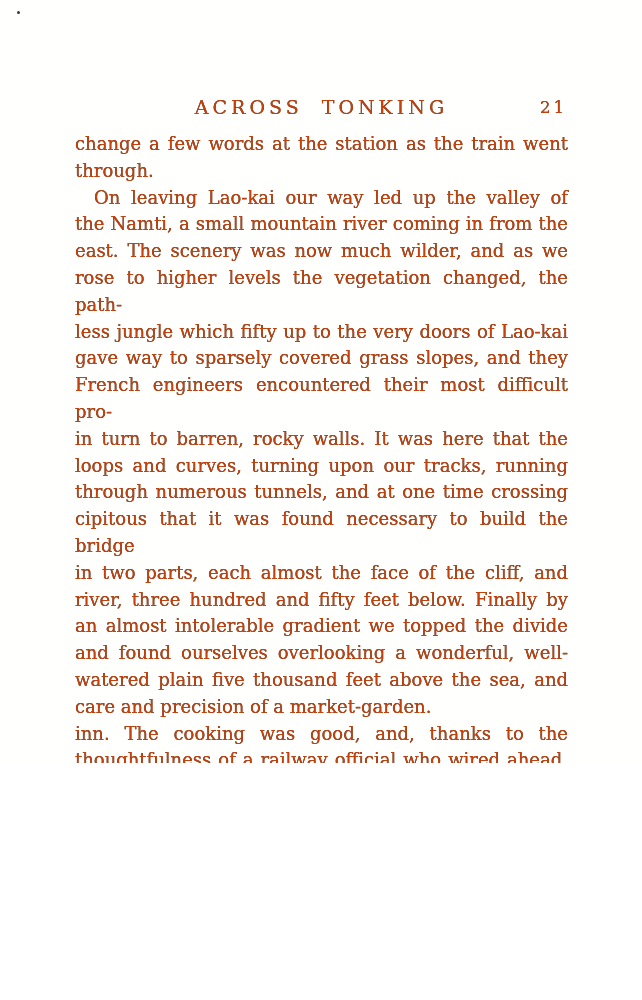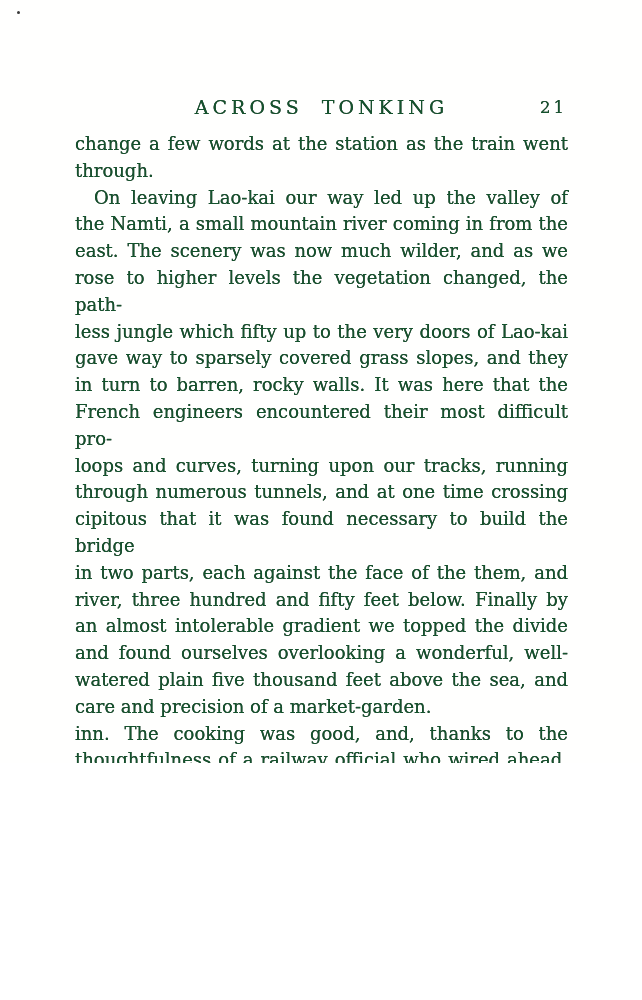--- a/index.html
+++ b/index.html
@@ -7,21 +7,21 @@
     padding: 0;
     background: #ffffff;
   }
   .page {
     position: relative;
     width: 642px;
     height: 763px;
     background: #fffffe;
     overflow: hidden;
     font-family: "DejaVu Serif", "Liberation Serif", serif;
-    color: #14532d;
+    color: #c2410c;
     text-shadow: 0 0 0.5px rgba(20,20,20,0.85);
   }
   .running-header {
     position: absolute;
     left: 75px;
     top: 96px;
     width: 493px;
     height: 22px;
   }
   .header-title {
@@ -83,26 +83,26 @@
 
   <div class="body-text">
     <div class="text-line">change a few words at the station as the train went</div>
     <div class="text-line para-end">through.</div>
     <div class="text-line indent">On leaving Lao-kai our way led up the valley of</div>
     <div class="text-line">the Namti, a small mountain river coming in from the</div>
     <div class="text-line">east. The scenery was now much wilder, and as we</div>
     <div class="text-line">rose to higher levels the vegetation changed, the path-</div>
     <div class="text-line">less jungle which fifty up to the very doors of Lao-kai</div>
     <div class="text-line">gave way to sparsely covered grass slopes, and they</div>
+    <div class="text-line">French engineers encountered their most difficult pro-</div>
     <div class="text-line">in turn to barren, rocky walls. It was here that the</div>
-    <div class="text-line">French engineers encountered their most difficult pro-</div>
     <div class="text-line">loops and curves, turning upon our tracks, running</div>
     <div class="text-line">through numerous tunnels, and at one time crossing</div>
     <div class="text-line">cipitous that it was found necessary to build the bridge</div>
-    <div class="text-line">in two parts, each against the face of the them, and</div>
+    <div class="text-line">in two parts, each almost the face of the cliff, and</div>
     <div class="text-line">river, three hundred and fifty feet below. Finally by</div>
     <div class="text-line">an almost intolerable gradient we topped the divide</div>
     <div class="text-line">and found ourselves overlooking a wonderful, well-</div>
     <div class="text-line">watered plain five thousand feet above the sea, and</div>
     <div class="text-line para-end">care and precision of a market-garden.</div>
     <div class="text-line">inn. The cooking was good, and, thanks to the</div>
     <div class="text-line">thoughtfulness of a railway official who wired ahead,</div>
     <div class="text-line">others being given over to rats. This was truly China,</div>
   </div>
 

